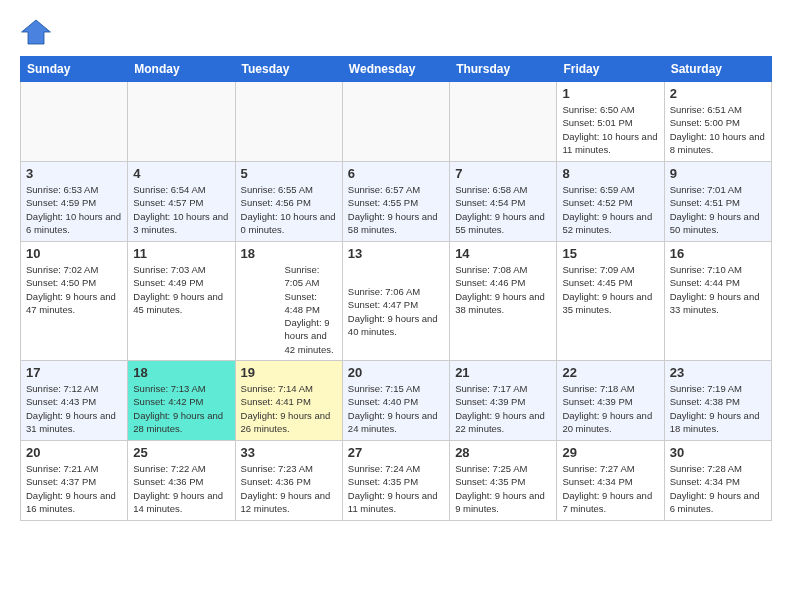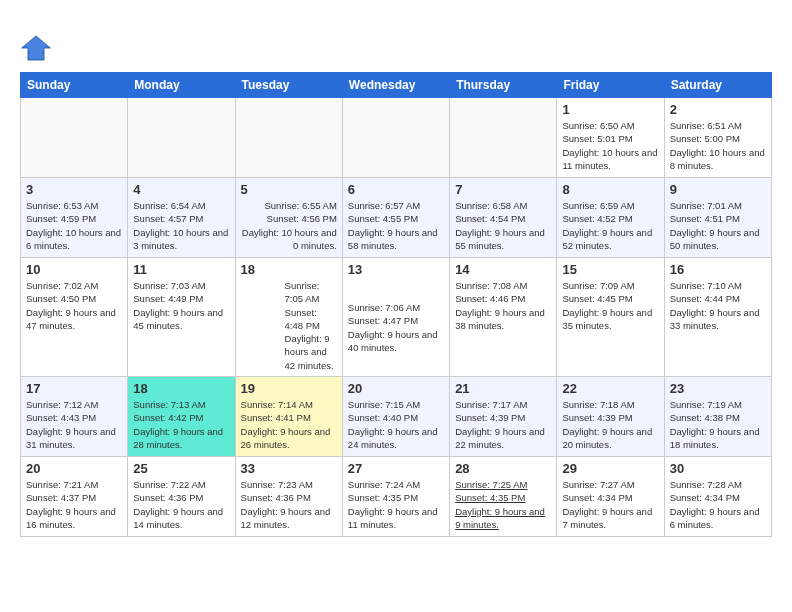--- a/index.html
+++ b/index.html
@@ -5,21 +5,21 @@
     * { box-sizing: border-box; margin: 0; padding: 0; }
     body {
       font-family: Arial, sans-serif;
       background: #fff;
       width: 792px;
       height: 612px;
       overflow: hidden;
     }
     .page {
       width: 792px;
-      padding: 32px 20px 10px 20px;
+      padding: 16px 20px 10px 20px;
     }
     .header-area {
       display: flex;
       justify-content: space-between;
       align-items: flex-start;
       margin-bottom: 8px;
     }
     .logo {
       display: flex;
       align-items: center;
@@ -158,21 +158,21 @@
 Daylight: 10 hours and 6 minutes.</div>
           </td>
           <td style="background: rgb(240, 244, 255);">
             <span class="day-num">4</span>
             <div class="day-info" style="white-space: pre-line;">Sunrise: 6:54 AM
 Sunset: 4:57 PM
 Daylight: 10 hours and 3 minutes.</div>
           </td>
           <td style="background: rgb(240, 244, 255);">
             <span class="day-num">5</span>
-            <div class="day-info" style="white-space: pre-line; text-align: right;">Sunrise: 6:55 AM
+            <div class="day-info" style="white-space: pre-line;">Sunrise: 6:55 AM
 Sunset: 4:56 PM
 Daylight: 10 hours and 0 minutes.</div>
           </td>
           <td style="background: rgb(240, 244, 255);">
             <span class="day-num">6</span>
             <div class="day-info" style="white-space: pre-line;">Sunrise: 6:57 AM
 Sunset: 4:55 PM
 Daylight: 9 hours and 58 minutes.</div>
           </td>
           <td style="background: rgb(240, 244, 255);">
@@ -302,21 +302,21 @@
 Daylight: 9 hours and 12 minutes.</div>
           </td>
           <td>
             <span class="day-num">27</span>
             <div class="day-info" style="white-space: pre-line;">Sunrise: 7:24 AM
 Sunset: 4:35 PM
 Daylight: 9 hours and 11 minutes.</div>
           </td>
           <td>
             <span class="day-num">28</span>
-            <div class="day-info" style="white-space: pre-line; text-decoration: underline;">Sunrise: 7:25 AM
+            <div class="day-info" style="white-space: pre-line;">Sunrise: 7:25 AM
 Sunset: 4:35 PM
 Daylight: 9 hours and 9 minutes.</div>
           </td>
           <td>
             <span class="day-num">29</span>
             <div class="day-info" style="white-space: pre-line;">Sunrise: 7:27 AM
 Sunset: 4:34 PM
 Daylight: 9 hours and 7 minutes.</div>
           </td>
           <td>

